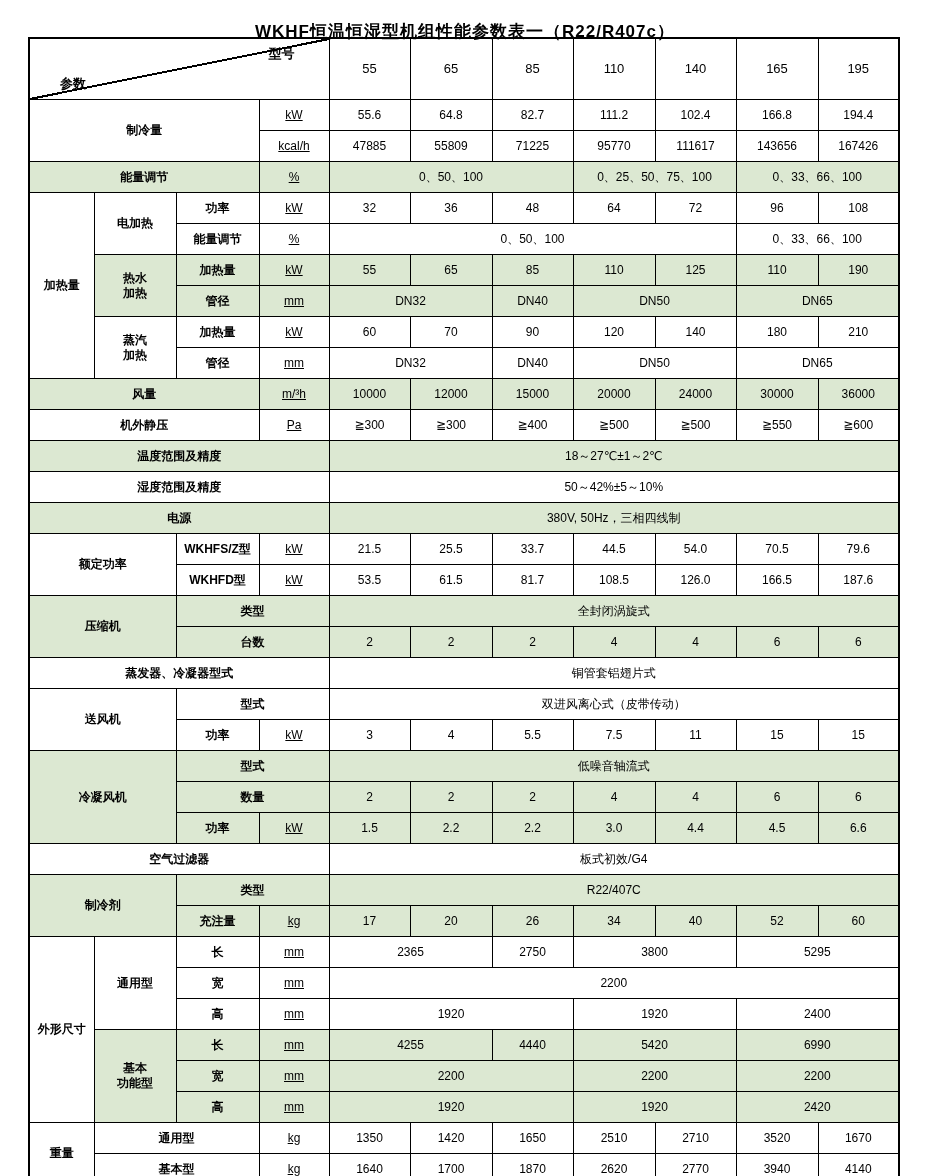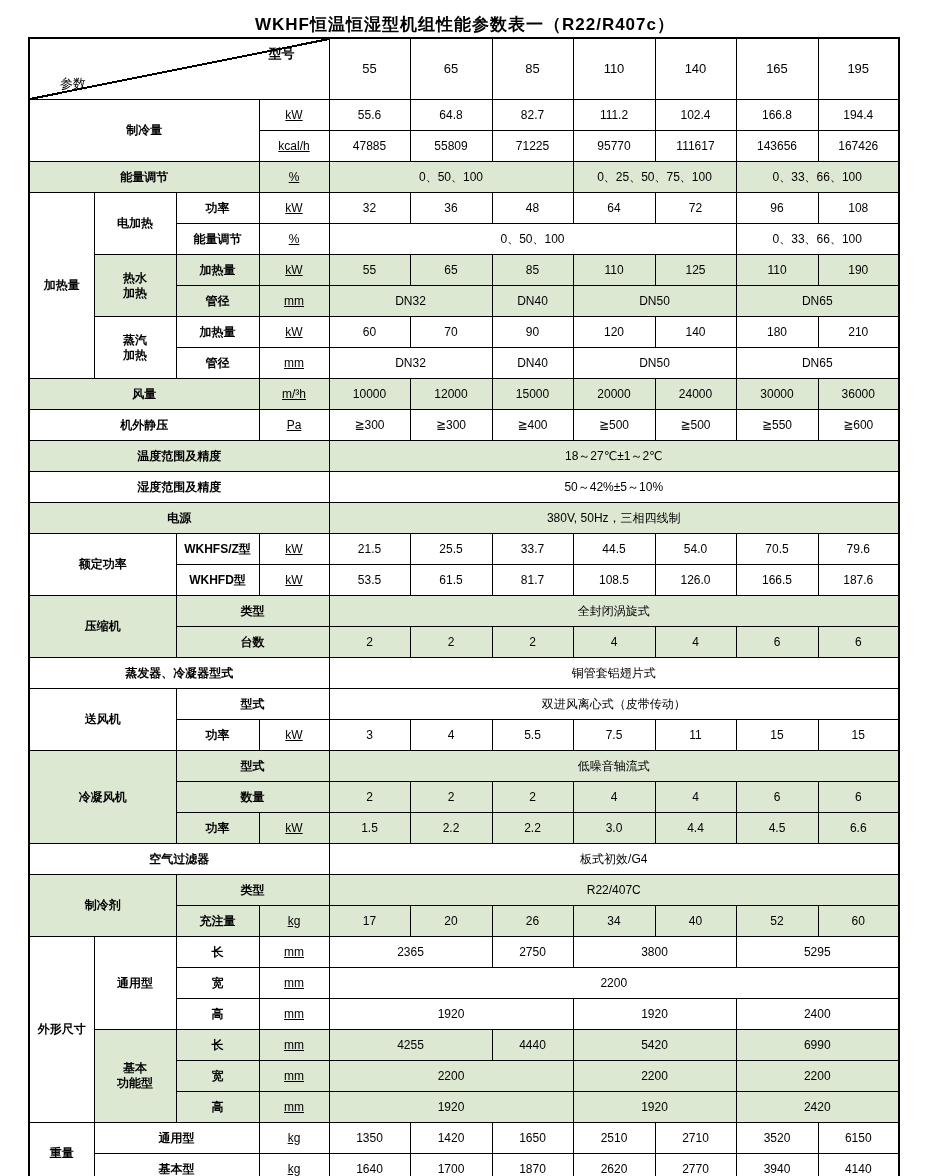--- a/index.html
+++ b/index.html
@@ -1,36 +1,36 @@
 <!DOCTYPE html>
 <html><head>
 <meta charset="utf-8">
 <style>
   html,body{margin:0;padding:0;background:#fff;}
   .page{width:930px;height:1176px;background:#fff;overflow:hidden;
         font-family:"Liberation Sans","DejaVu Sans",sans-serif;color:#000;}
   .title{width:930px;text-align:center;font-size:17px;font-weight:bold;
-         padding-top:13px;height:37px;box-sizing:border-box;letter-spacing:1px;}
+         padding-top:20px;height:37px;box-sizing:border-box;letter-spacing:1px;}
   table.spec{border-collapse:collapse;table-layout:fixed;width:870px;
              margin-left:28px;border:2px solid #000;}
   td{border:1px solid #000;text-align:center;vertical-align:middle;
      padding:0;height:30px;font-size:12px;line-height:1.25;overflow:hidden;
      white-space:pre-line;}
   thead td{height:60px;}
   td.lbl{font-weight:bold;}
   td.unit{font-weight:normal;text-decoration:underline;}
   td.val{font-weight:normal;}
   td.g{background:#dce8d2;}
   td.model{font-size:13px;}
   td.corner{position:relative;background:#fff;
     background-image:linear-gradient(to bottom right,
       transparent calc(50% - 1px), #000 calc(50% - 1px),
       #000 calc(50% + 1px), transparent calc(50% + 1px));}
   .corner-top{position:absolute;top:7px;right:34px;font-size:13px;font-weight:bold;}
-  .corner-bottom{position:absolute;bottom:7px;left:30px;font-size:13px;font-weight:normal;}
+  .corner-bottom{position:absolute;bottom:7px;left:30px;font-size:13px;font-weight:bold;}
 </style>
 </head>
 <body>
 
 <div class="page">
   <div class="title">WKHF恒温恒湿型机组性能参数表一（R22/R407c）</div>
   <table class="spec">
     <colgroup>
       <col style="width:65px">
         <col style="width:82px">
@@ -336,21 +336,21 @@
         <tr>
           <td class="lbl" rowspan="2">重量</td>
           <td class="lbl" colspan="2">通用型</td>
           <td class="unit">kg</td>
           <td class="val">1350</td>
           <td class="val">1420</td>
           <td class="val">1650</td>
           <td class="val">2510</td>
           <td class="val">2710</td>
           <td class="val">3520</td>
-          <td class="val">6150</td>
+          <td class="val">1670</td>
         </tr>
         <tr>
           <td class="lbl" colspan="2">基本型</td>
           <td class="unit">kg</td>
           <td class="val">1640</td>
           <td class="val">1700</td>
           <td class="val">1870</td>
           <td class="val">2620</td>
           <td class="val">2770</td>
           <td class="val">3940</td>

